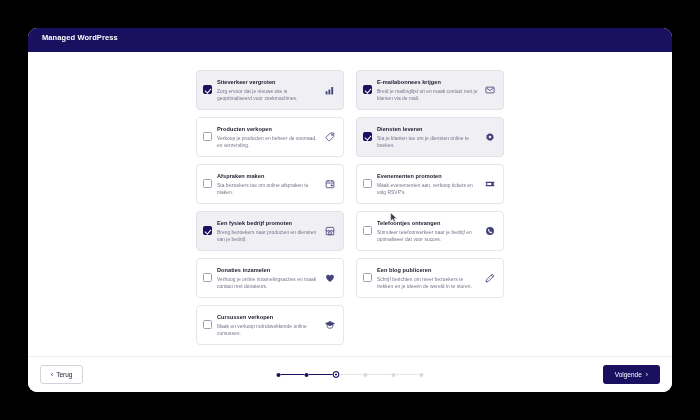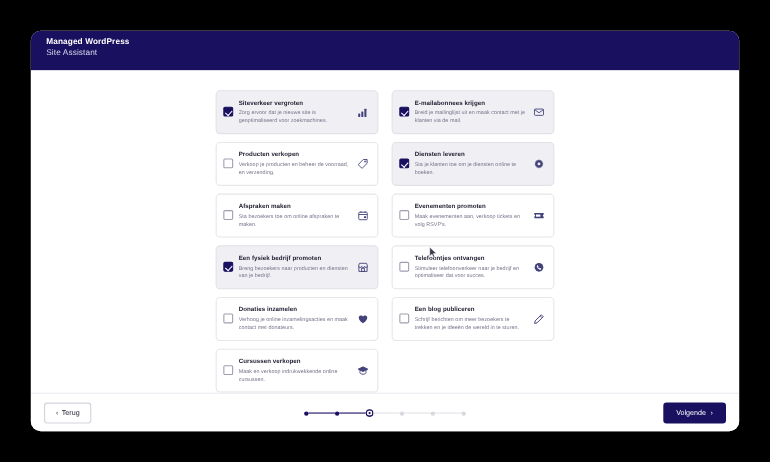--- a/index.html
+++ b/index.html
@@ -15,21 +15,21 @@
     width: 644px; height: 364px;
     background: #ffffff;
     border-radius: 9px;
     overflow: hidden;
     display: flex;
     flex-direction: column;
   }
   
   .app-header {
     background: #1a1060;
-    height: 36px;
+    height: 24px;
     padding: 5px 14px 0 14px;
     flex: 0 0 auto;
   }
   .app-header .brand {
     color: #ffffff;
     font-size: 7.5px;
     font-weight: bold;
     line-height: 10px;
     letter-spacing: .1px;
   }
@@ -180,21 +180,20 @@
     pointer-events: none;
   }
 </style>
 </head>
 <body>
 
 <div class="app-window">
 
   <div class="app-header">
     <div class="brand">Managed WordPress</div>
-    <div class="sub">Site Assistant</div>
   </div>
 
   <div class="app-body">
     <div class="goal-grid">
 
       <div class="goal-col">
 
         <div class="goal-card selected">
           <div class="cb"></div>
           <div class="goal-text">

